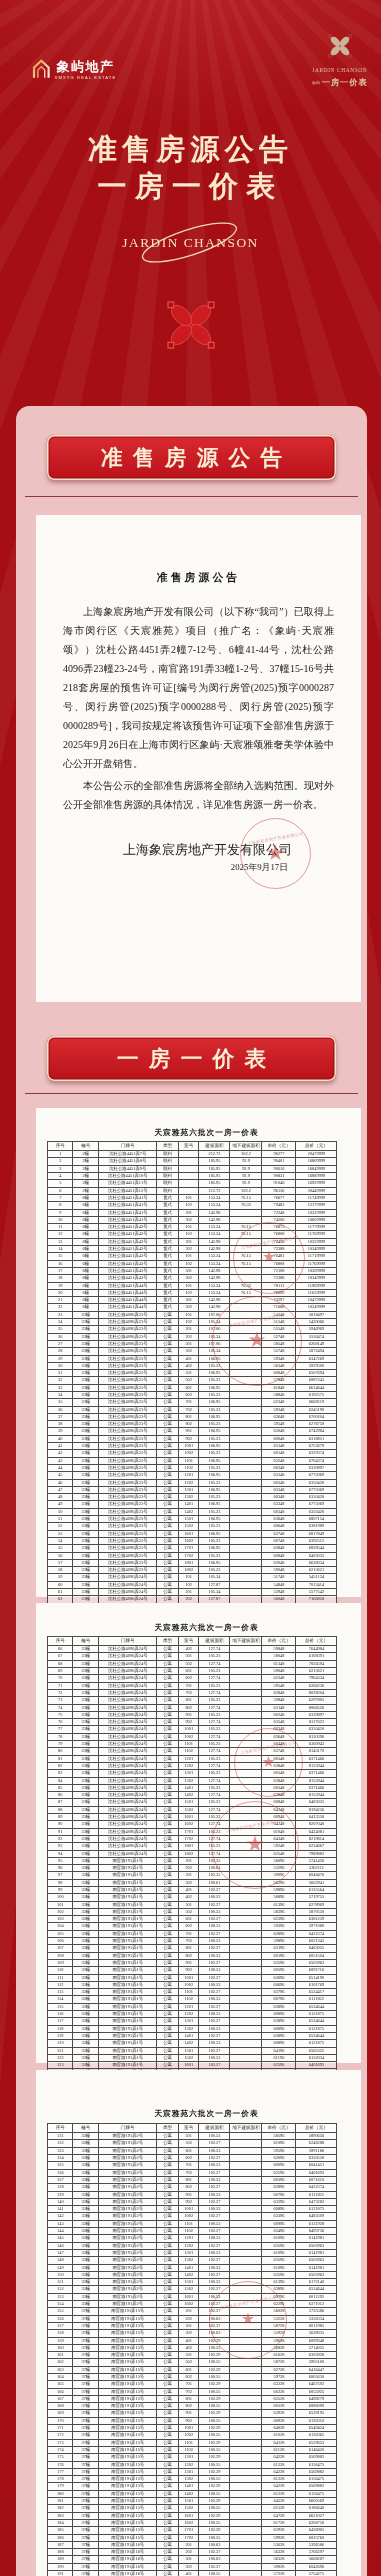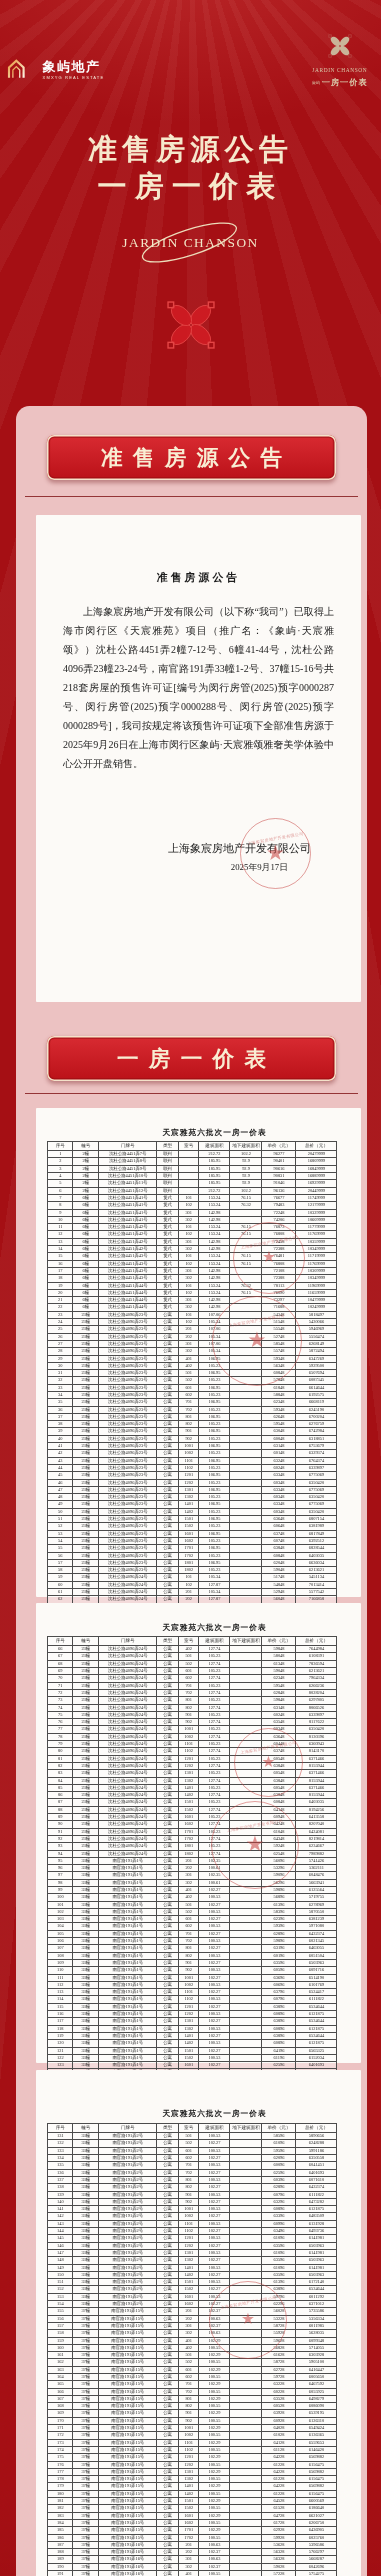--- a/index.html
+++ b/index.html
@@ -10,21 +10,21 @@
   }
   
   .rays{
     position:absolute;inset:0;
     background:
       radial-gradient(ellipse 464px 258px at 50% -31px, rgba(255,120,110,.22), rgba(255,120,110,0) 60%),
       repeating-conic-gradient(from 140deg at 50% -93px, rgba(255,230,220,.05) 0deg 3deg, rgba(255,230,220,0) 3deg 7.5deg),
       linear-gradient(180deg, rgba(0,0,0,0) 80%, rgba(60,0,0,.25) 100%);
   }
   
-  .logo-left{position:absolute;left:6px;top:58px;display:flex;align-items:center;gap:16px;}
+  .logo-left{position:absolute;left:31px;top:58px;display:flex;align-items:center;gap:3px;text-align:center;}
   .logo-left .txt .cn{font-size:13px;font-weight:bold;color:#fdfdfd;letter-spacing:1.5px;line-height:14px;}
   .logo-left .txt .en{font-size:4.1px;color:#f4e9d8;letter-spacing:1.1px;margin-top:1.5px;}
   .logo-right{position:absolute;right:8.2px;top:32px;width:66px;text-align:center;}
   .logo-right .en{font-size:5.4px;color:#d9c8a9;letter-spacing:0.6px;margin-top:5.2px;font-family:"Liberation Serif","DejaVu Serif",serif;}
   .logo-right .cnrow{margin-top:3.6px;color:#d9c8a9;font-size:8.2px;letter-spacing:1px;font-weight:bold;}
   .logo-right .cnrow .tiny{font-size:4.1px;letter-spacing:0;vertical-align:1px;margin-right:1.5px;font-weight:normal;}
   
   .main-title{position:absolute;left:0;width:100%;text-align:center;color:#f6e8cc;font-weight:bold;}
   .t1{top:130px;font-size:29px;letter-spacing:5.2px;}
   .t2{top:167px;font-size:29px;letter-spacing:8.2px;}
@@ -48,24 +48,24 @@
   .sheet{position:absolute;left:36px;width:325px;background:#fcfaf7;border-radius:1px;}
   .doc1{top:515px;height:487px;}
   .pg1{top:1108px;height:489px;}
   .pg2{top:1603px;height:460px;}
   .pg3{top:2070px;height:530px;}
   .serif{font-family:"Liberation Serif","DejaVu Serif",serif;}
   .doc-title{position:absolute;left:0;width:100%;top:56px;text-align:center;font-size:10.8px;letter-spacing:3.1px;color:#1e1e1e;font-weight:bold;}
   .doc-body{position:absolute;left:27px;right:27px;top:87px;font-size:10px;line-height:19px;color:#222;text-align:justify;}
   .doc-body p{margin:0;text-indent:2em;}
   .doc-body p+p{margin-top:3.1px;}
-  .doc-signer{position:absolute;right:50px;top:326px;font-size:11px;color:#222;}
+  .doc-signer{position:absolute;right:69px;top:326px;font-size:13px;color:#222;}
   .doc-date{position:absolute;right:73px;top:347px;font-size:8.8px;color:#222;}
   
-  .page-title{position:absolute;left:16px;width:100%;text-align:center;font-size:7.7px;font-weight:bold;letter-spacing:1px;color:#1c1c1c;}
+  .page-title{position:absolute;left:8px;width:100%;text-align:center;font-size:7.7px;font-weight:bold;letter-spacing:1px;color:#1c1c1c;}
   .pt1{top:19.6px;} .pt2{top:19.6px;} .pt3{top:39px;}
   .table-wrap{position:absolute;left:11.3px;width:289px;border-top:0.5px solid #4c4c4c;border-left:0.5px solid #4c4c4c;background:rgba(255,255,255,.4);}
   .tw1{top:33px;} .tw2{top:33px;} .tw3{top:53px;}
   .trow{display:grid;}
   .g9 .trow{grid-template-columns:25px 26px 58px 21.6px 20.6px 31px 32px 34px 41px;}
   .tcell{
     border-right:0.5px solid #4c4c4c;border-bottom:0.5px solid #4c4c4c;
     font-family:"Liberation Serif","DejaVu Serif",serif;
     font-size:4.4px;color:#262626;text-align:center;
     height:6.3px;line-height:6.4px;white-space:nowrap;overflow:hidden;
@@ -155,20 +155,21 @@
 
 <div class="panel"></div>
 
 <div class="badge badge1">准售房源公告</div>
 <div class="divider div1"></div>
 
 <div class="sheet doc1 serif">
   <div class="doc-title">准售房源公告</div>
   <div class="doc-body">
     <p>上海象宸房地产开发有限公司（以下称“我司”）已取得上海市闵行区《天宸雅苑》项目（推广名：《象屿·天宸雅颂》）沈杜公路4451弄2幢7-12号、6幢41-44号，沈杜公路4096弄23幢23-24号，南官路191弄33幢1-2号、37幢15-16号共218套房屋的预售许可证[编号为闵行房管(2025)预字0000287号、闵行房管(2025)预字0000288号、闵行房管(2025)预字0000289号]，我司按规定将该预售许可证项下全部准售房源于2025年9月26日在上海市闵行区象屿·天宸雅颂雅奢美学体验中心公开开盘销售。</p>
+    <p>本公告公示的全部准售房源将全部纳入选购范围。现对外公开全部准售房源的具体情况，详见准售房源一房一价表。</p>
   </div>
   <div class="doc-signer">上海象宸房地产开发有限公司</div>
   <div class="doc-date">2025年9月17日</div>
 </div>
 
 <div class="badge badge2">一房一价表</div>
 <div class="divider div2"></div>
 
 <div class="sheet pg1">
   <div class="page-title pt1">天宸雅苑六批次一房一价表</div>

